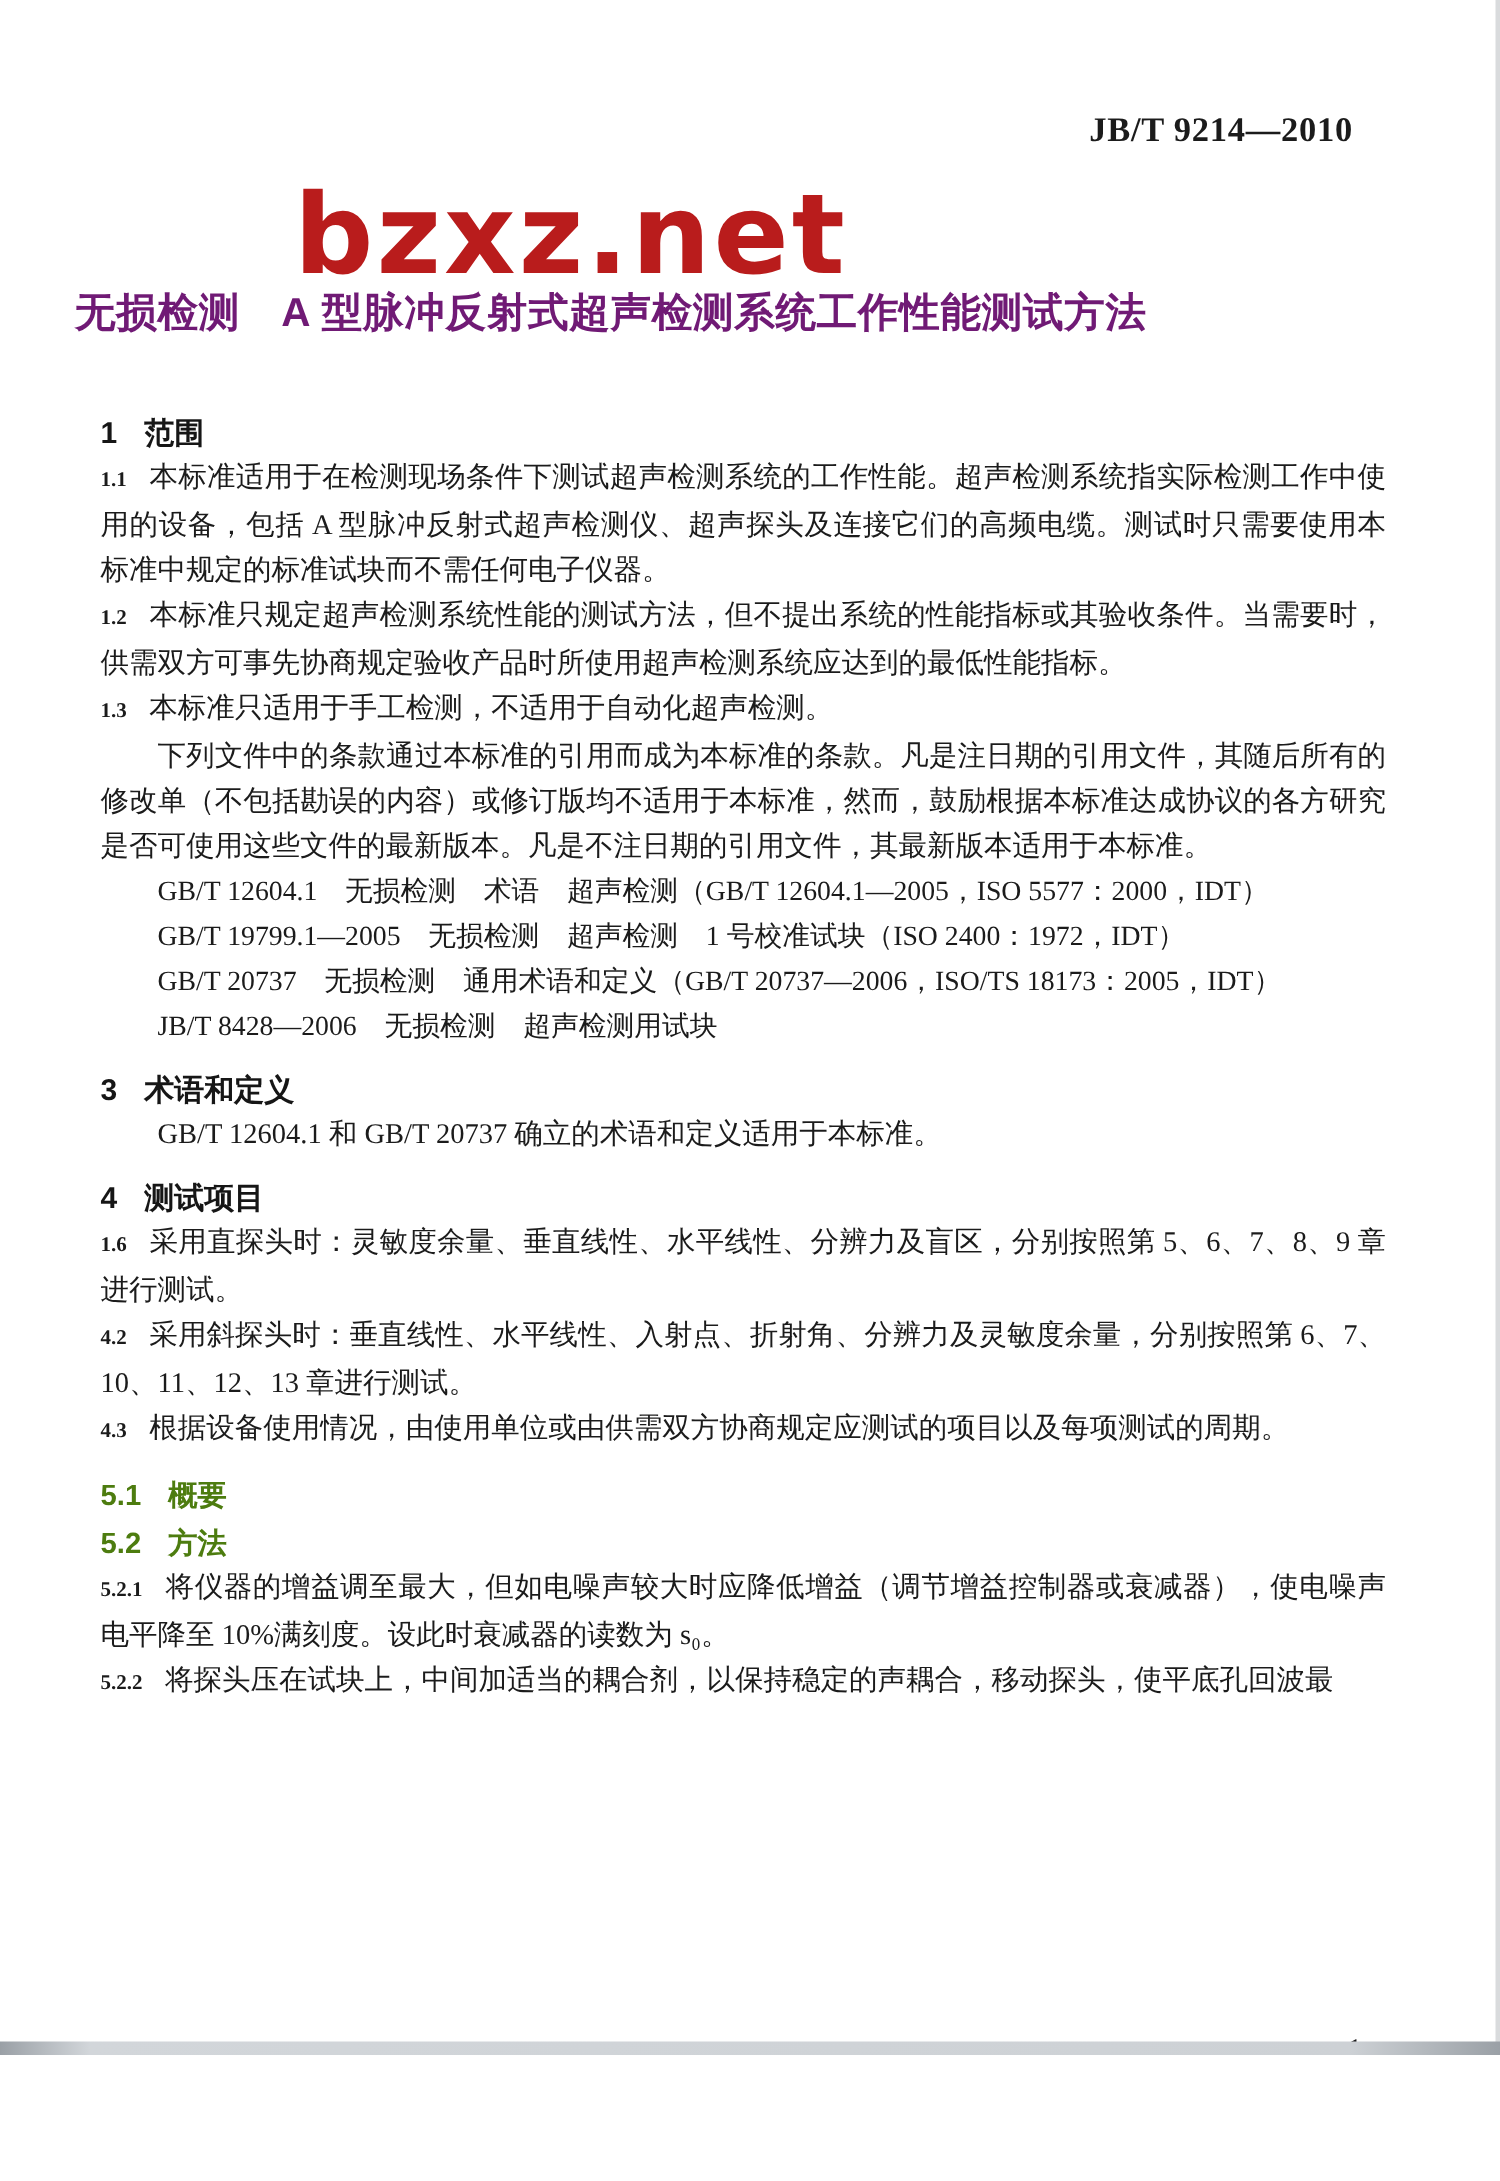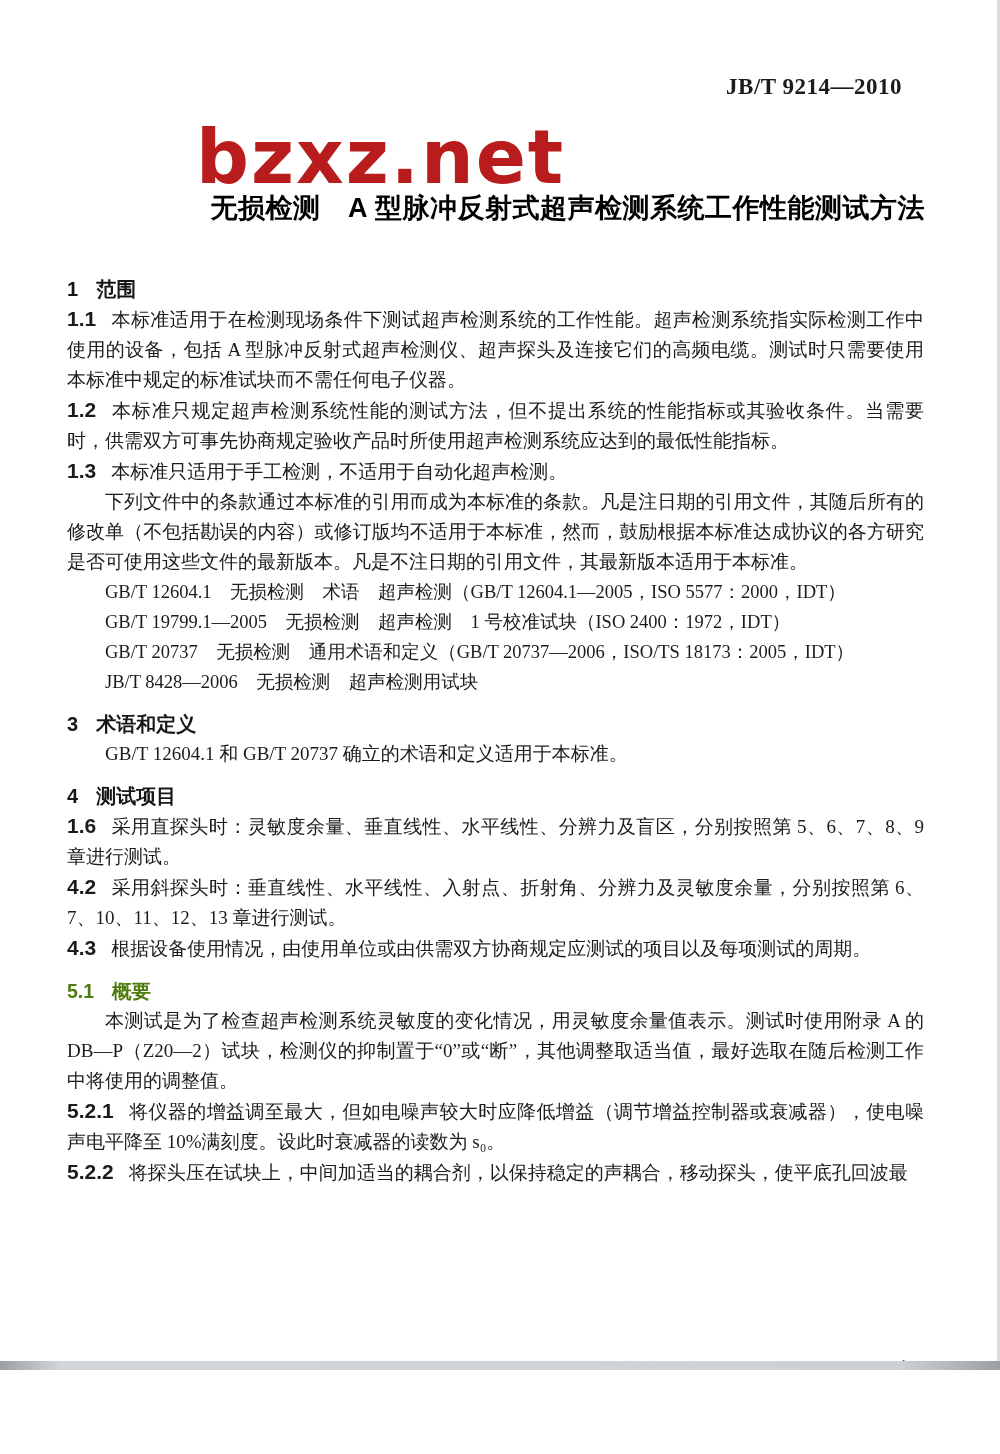--- a/index.html
+++ b/index.html
@@ -21,24 +21,24 @@
   }
   .watermark{
     position:absolute;top:112px;left:196px;
     font-family:"DejaVu Sans","Liberation Sans",sans-serif;
     font-weight:700;font-size:74px;line-height:90px;
     color:#b91c1c;letter-spacing:2px;
     user-select:none;
   }
   .doc-title{
     position:absolute;top:188px;left:50px;right:75px;
-    margin:0;text-align:right;
+    margin:0;text-align:left;
     font-family:"Liberation Sans","DejaVu Sans",sans-serif;
     font-weight:700;font-size:27px;line-height:40px;
-    letter-spacing:0.5px;color:#000000;
+    letter-spacing:0.5px;color:#701a75;
   }
   .content{
     position:absolute;top:274px;left:67px;right:76px;
   }
   .sec{
     margin:0;
     font-family:"Liberation Sans","DejaVu Sans",sans-serif;
     font-weight:700;font-size:20px;line-height:30px;
     color:#161616;
   }
@@ -46,22 +46,22 @@
   .sub{
     margin:0;margin-top:12px;
     font-family:"Liberation Sans","DejaVu Sans",sans-serif;
     font-weight:700;font-size:19.5px;line-height:30px;
     color:#4d7c0f;
   }
   .sub.tight{margin-top:2px;}
   .snum{margin-right:18px;}
   .clause{margin:0;text-align:justify;}
   .cnum{
-    font-family:Liberation Sans, sans-serif;
-    font-weight:700;margin-right:15px;font-size:21px;
+    font-family:Liberation Serif, serif;
+    font-weight:700;margin-right:15px;font-size:14px;
   }
   .para{margin:0;text-indent:38px;text-align:justify;}
   .ref{margin:0;text-indent:38px;white-space:nowrap;font-size:18.5px;}
   .page-number{
     position:absolute;top:1352px;right:92px;
     font-size:19px;line-height:30px;
   }
   .scan-edge-right{
     position:absolute;top:0;right:0;width:3px;height:100%;
     background:#d9dbdd;
@@ -103,22 +103,22 @@
 
     <h2 class="sec mt"><span class="snum">4</span><span>测试项目</span></h2>
 
     <p class="clause"><span class="cnum">1.6</span><span>采用直探头时：灵敏度余量、垂直线性、水平线性、分辨力及盲区，分别按照第 5、6、7、8、9 章进行测试。</span></p>
     <p class="clause"><span class="cnum">4.2</span><span>采用斜探头时：垂直线性、水平线性、入射点、折射角、分辨力及灵敏度余量，分别按照第 6、7、10、11、12、13 章进行测试。</span></p>
     <p class="clause"><span class="cnum">4.3</span><span>根据设备使用情况，由使用单位或由供需双方协商规定应测试的项目以及每项测试的周期。</span></p>
 
 
     <h3 class="sub"><span class="snum">5.1</span><span>概要</span></h3>
 
-    <p class="para">本测试是为了检查超声检测系统灵敏度的变化情况，用灵敏度余量值表示。测试时使用附录 A 的 DB—P（Z20—2）试块，检测仪的抑制置于“0”或“断”，其他调整取适当值，最好选取在随后检测工作中将使用的调整值。</p>
 
+    <h3 class="sub tight"><span class="snum">5.2</span><span>方法</span></h3>
 
     <p class="clause"><span class="cnum">5.2.1</span><span>将仪器的增益调至最大，但如电噪声较大时应降低增益（调节增益控制器或衰减器），使电噪声电平降至 10%满刻度。设此时衰减器的读数为 s₀。</span></p>
     <p class="clause"><span class="cnum">5.2.2</span><span>将探头压在试块上，中间加适当的耦合剂，以保持稳定的声耦合，移动探头，使平底孔回波最</span></p>
 
   </div>
 
   <div class="page-number">1</div>
 
   <div class="scan-edge-right"></div>
   <div class="scan-strip-bottom"></div>

